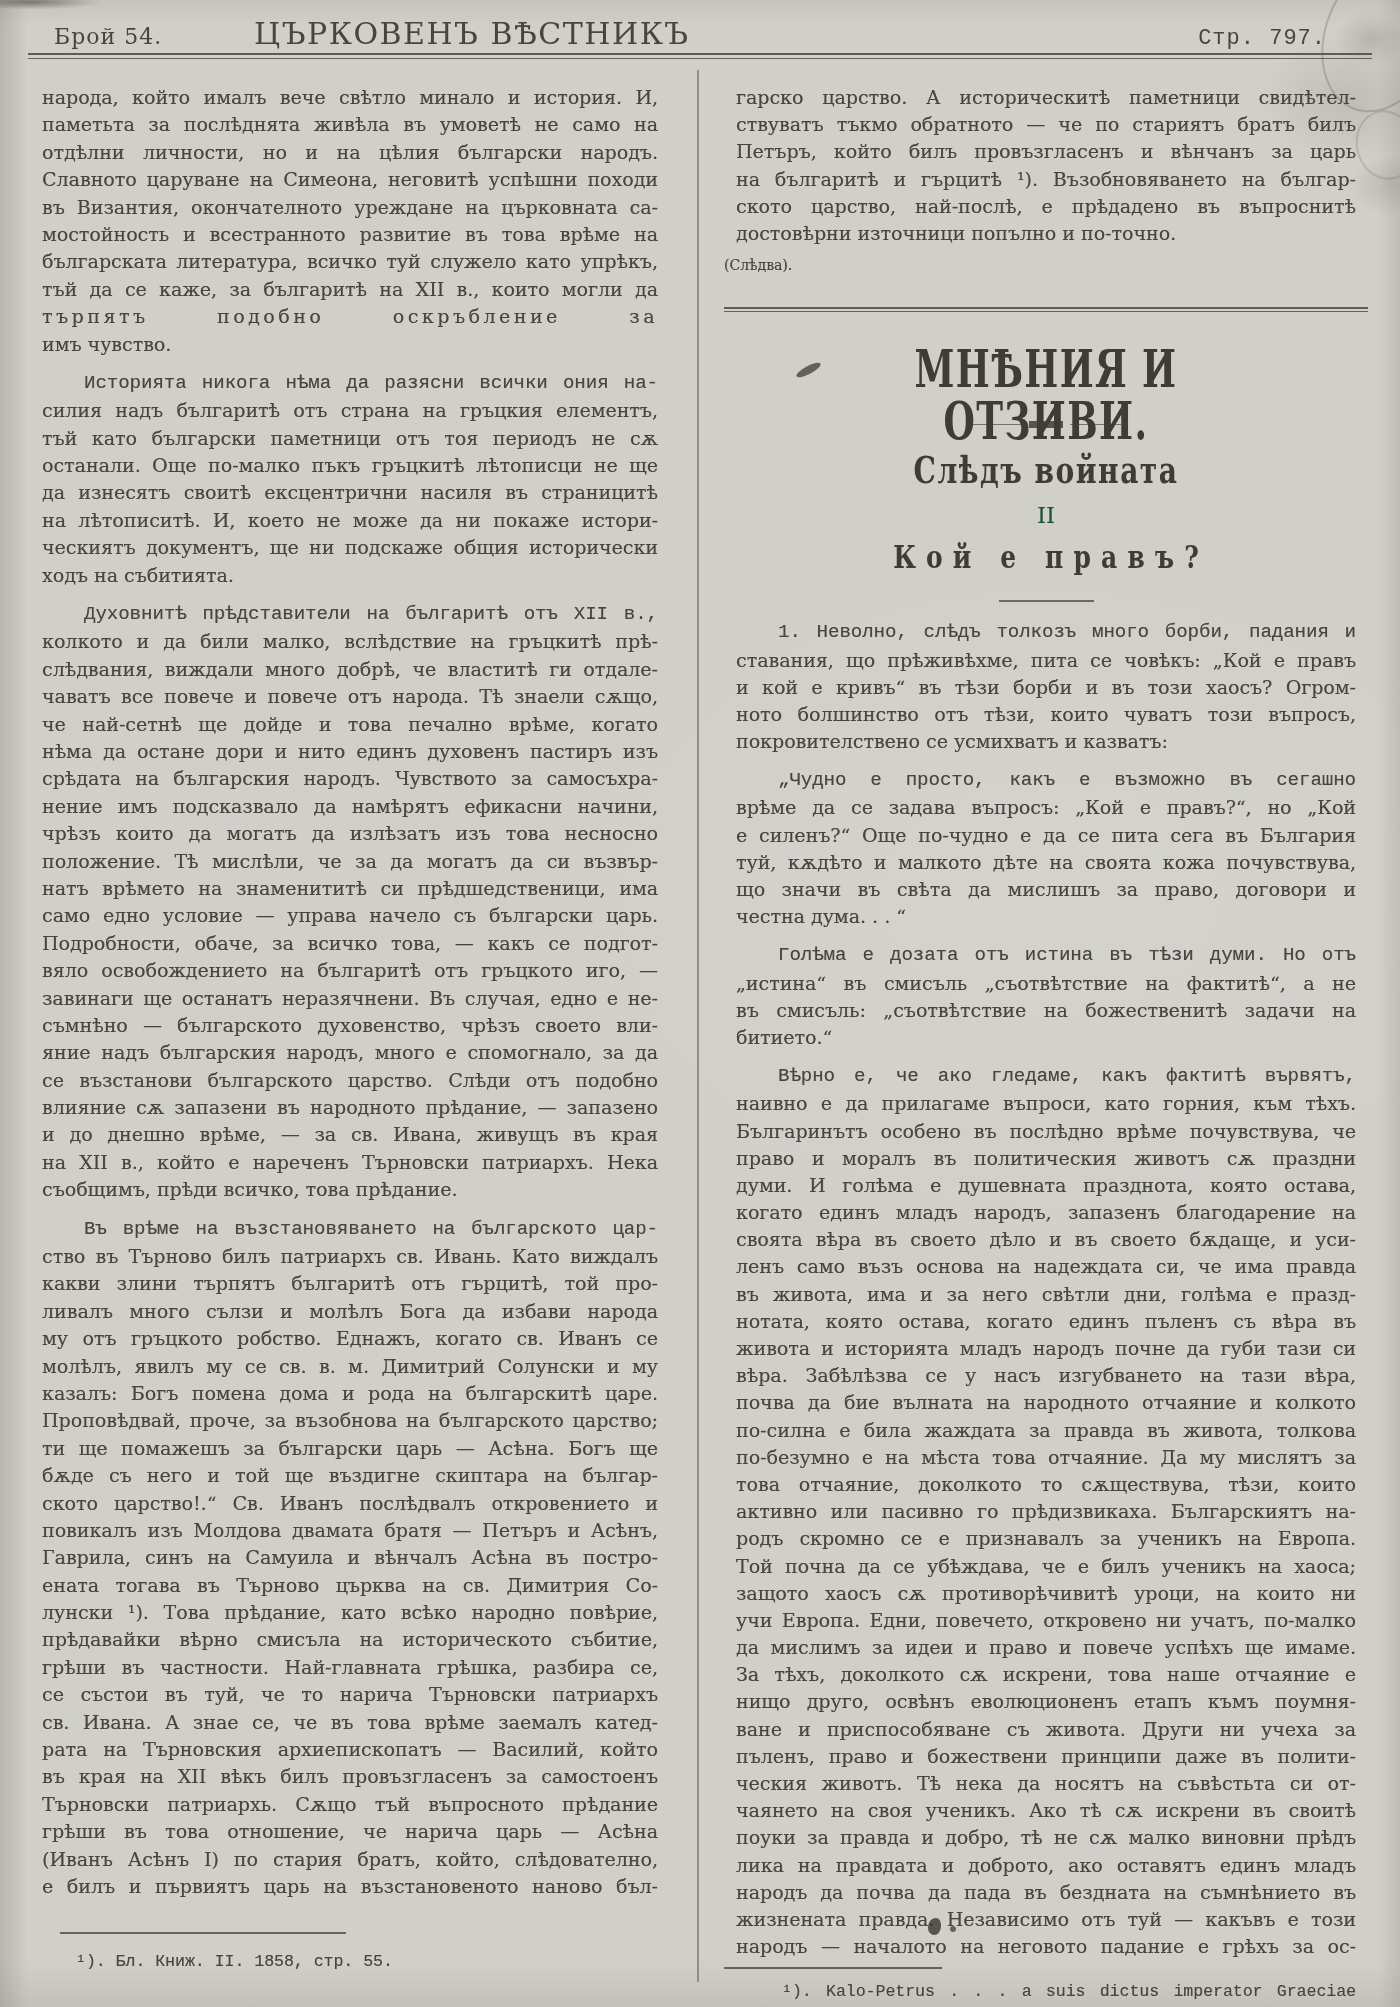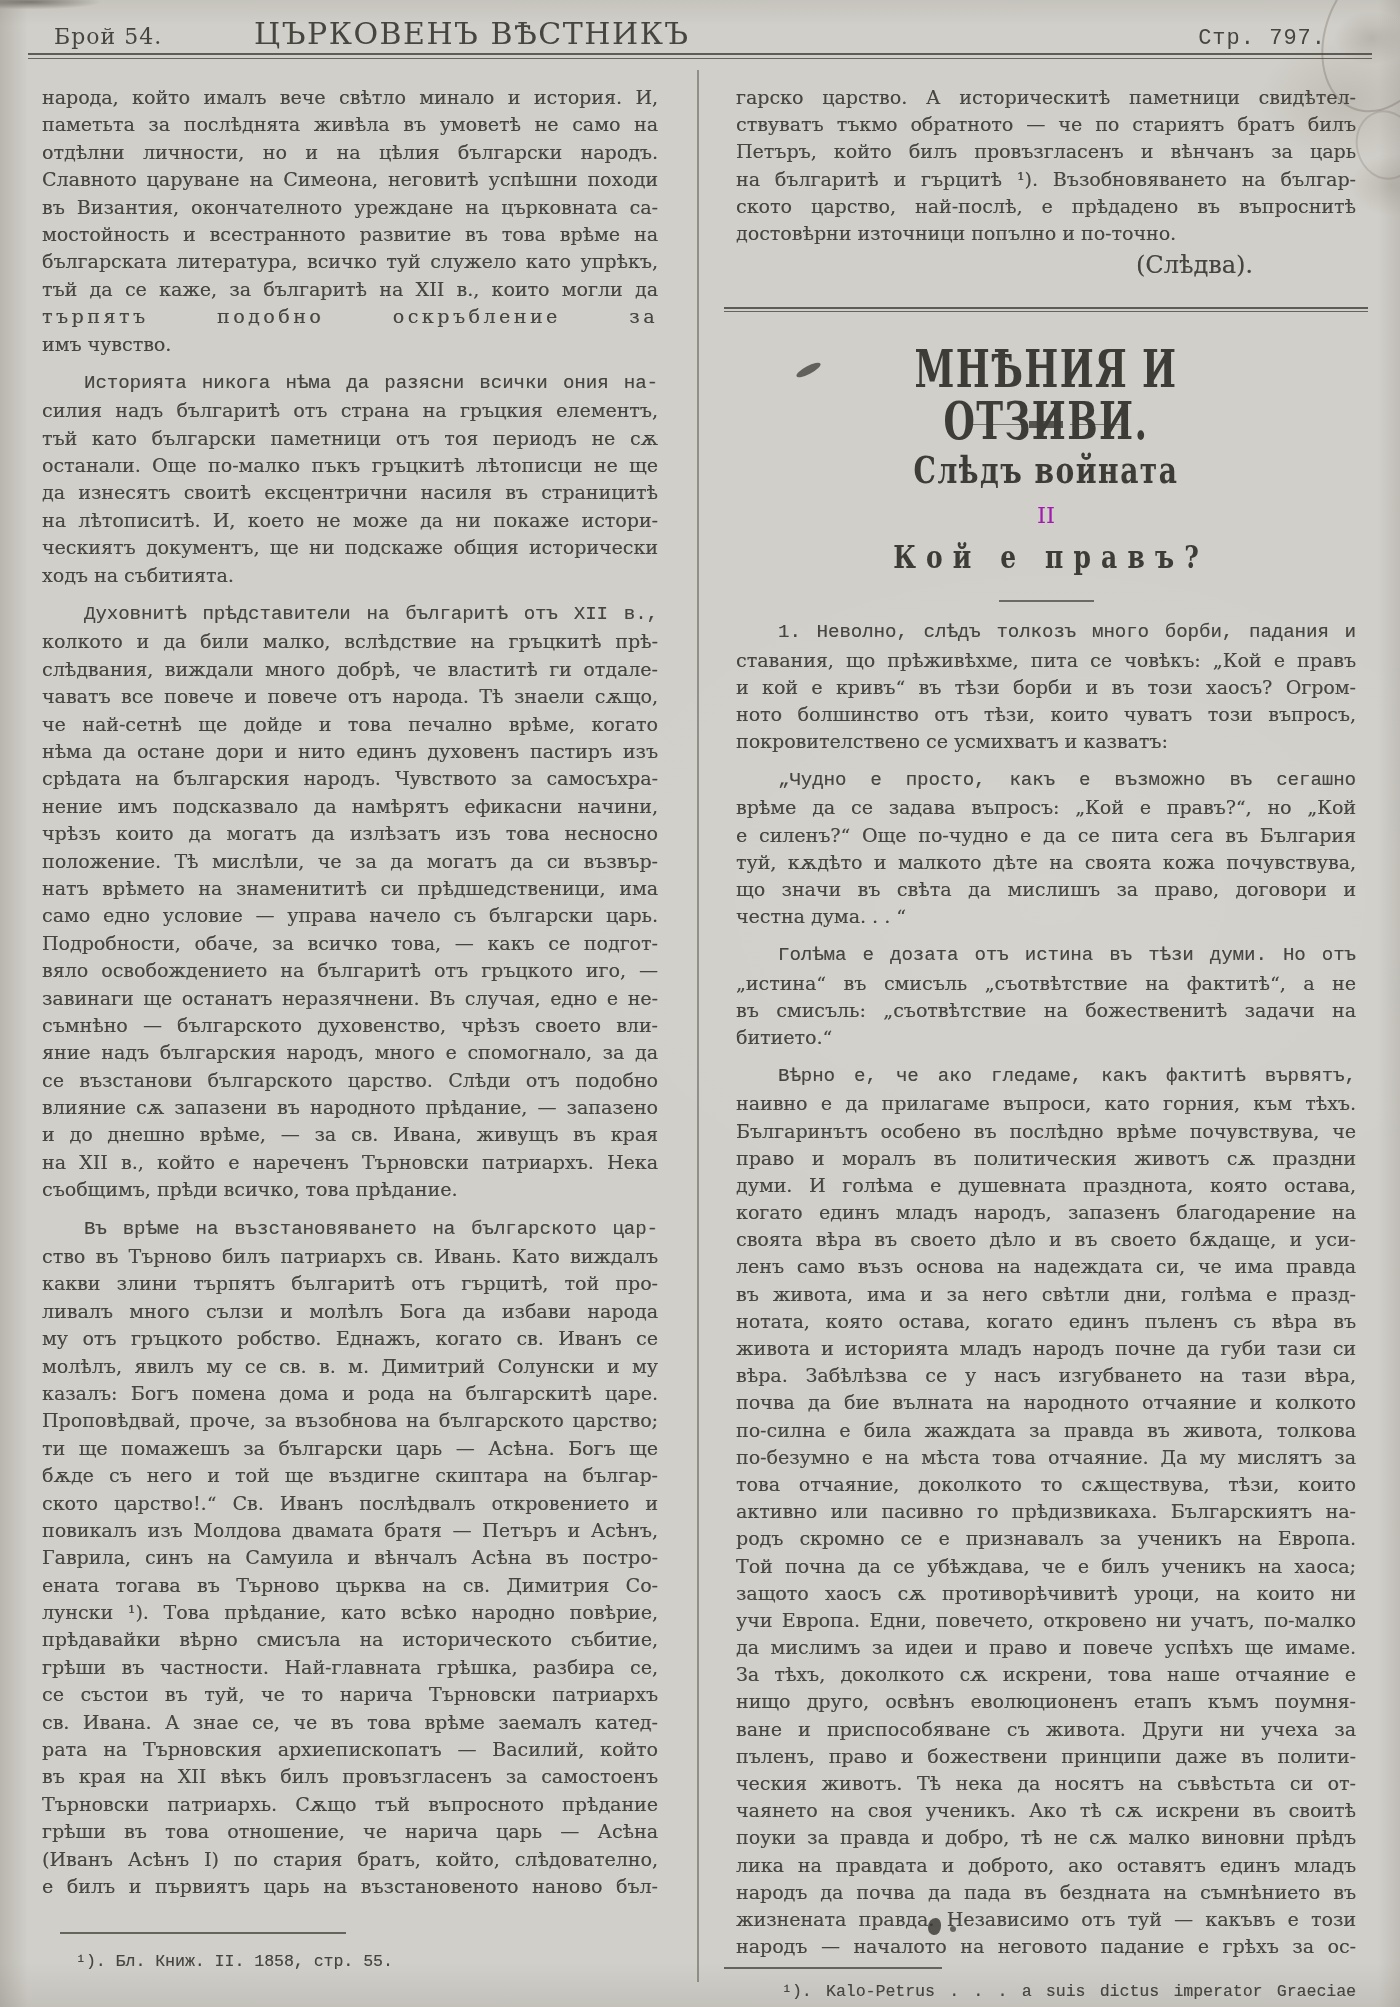--- a/index.html
+++ b/index.html
@@ -37,32 +37,32 @@
       text-shadow:0.3px 0.3px 0.5px rgba(70,68,62,.45);overflow:hidden;}
   .lcol .ln{height:27.4px;line-height:27.4px;}
   .rcol .ln{height:27.2px;line-height:27.2px;}
   .ind{text-indent:42px;font-family:Liberation Mono, monospace;}
   .end{text-align-last:left;}
   .sp{letter-spacing:3.5px;}
   .para{margin:12px;}
   .lcol .para{margin-bottom:12px;}
   .lcol .para:last-child{margin-bottom:0;}
   .rcol .para{margin-bottom:4px;}
-  .sledva{margin-top:5px;height:27.2px;line-height:27.2px;font-size:24px;
-          text-align:right;padding-right:115px;text-shadow:0.3px 0.3px 0.5px rgba(70,68,62,.45);}
+  .sledva{margin-top:5px;height:27.2px;line-height:27.2px;font-size:14px;
+          text-align:left;padding-right:115px;text-shadow:0.3px 0.3px 0.5px rgba(70,68,62,.45);}
   .rule2{margin-top:28px;height:5px;border-top:2.5px solid rgba(74,72,66,.85);
          border-bottom:1.5px solid rgba(74,72,66,.8);}
   .h-main{margin-top:30px;height:52px;line-height:52px;font-size:53px;font-weight:bold;
           letter-spacing:2px;text-align:center;transform:scaleX(.68);color:#3e3c36;}
   .orn{margin:26px auto 0;width:150px;height:8px;display:flex;align-items:center;}
   .orn-line{flex:1;height:1.5px;background:rgba(74,72,66,.7);}
   .orn-core{width:34px;height:7px;background:rgba(64,62,56,.85);margin:0 7px;}
   .h-sub{margin-top:20px;height:44px;line-height:44px;font-size:38px;font-weight:bold;
          letter-spacing:2px;text-align:center;transform:scaleX(.74);color:#3e3c36;}
-  .h-part{margin-top:10px;height:26px;line-height:26px;font-size:23px;text-align:center;color:#a21caf;}
+  .h-part{margin-top:10px;height:26px;line-height:26px;font-size:23px;text-align:center;color:#14532d;}
   .h-q{margin-top:10px;height:38px;line-height:38px;font-size:32px;font-weight:bold;
        letter-spacing:13px;text-indent:13px;text-align:center;transform:scaleX(.78);color:#3e3c36;}
   .qrule{margin:24px auto 0;width:95px;height:2px;background:rgba(74,72,66,.75);}
   #right-paras{margin-top:17px;}
   .fnsep{margin-top:7px;width:218px;height:2px;background:rgba(74,72,66,.8);}
   .fn{margin-top:3px;}
   .fn .ln{height:22.3px;line-height:22.3px;font-size:16.5px;}
   .fn .ind{text-indent:46px;}
   .fnsep-left{position:absolute;left:60px;top:1932px;width:286px;height:2px;background:rgba(74,72,66,.8);}
   .fn-left{position:absolute;left:30px;top:1948px;width:640px;}

